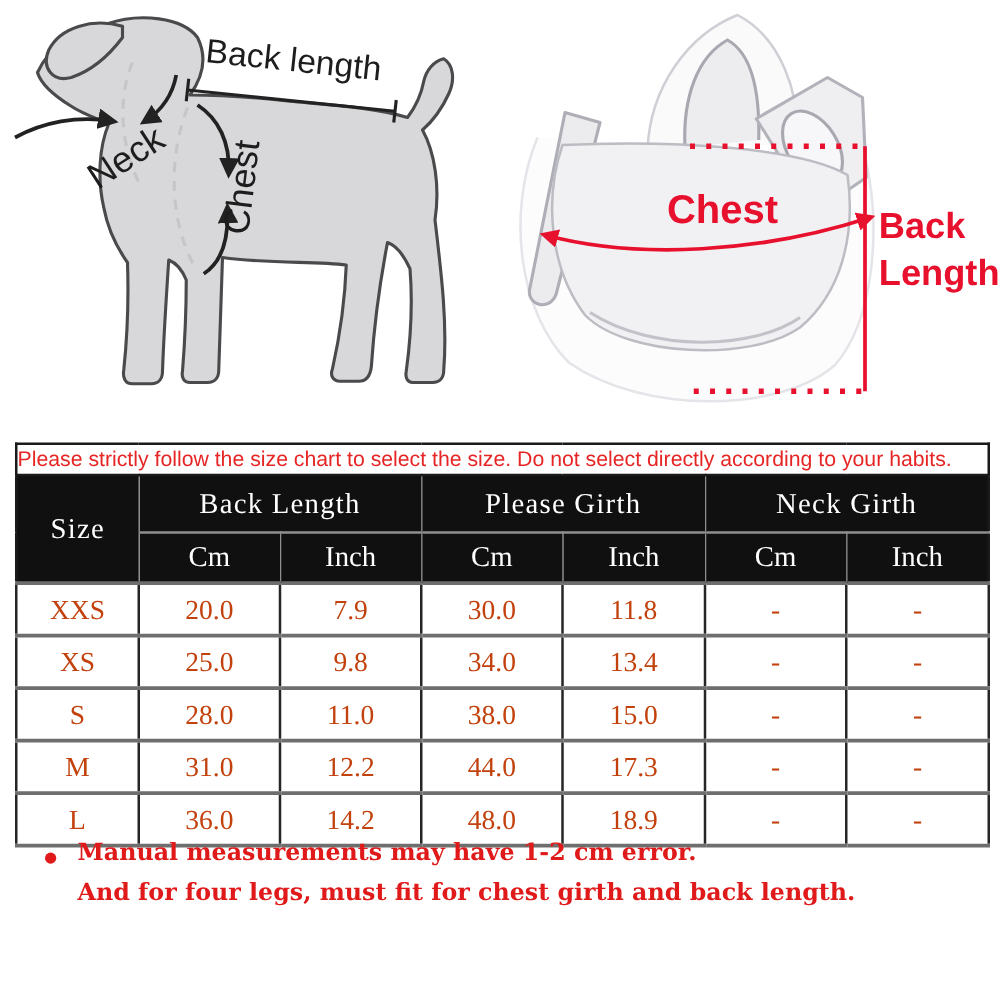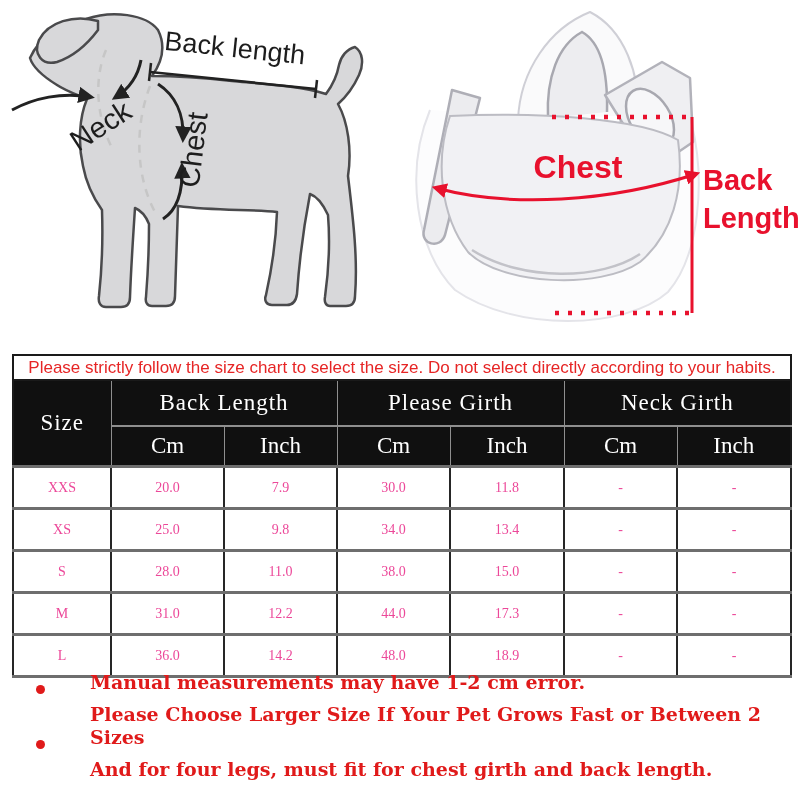--- a/index.html
+++ b/index.html
@@ -13,33 +13,33 @@
   svg{display:block;}
   .dog-label-text{font-family:"Liberation Sans",sans-serif;fill:#1d1d1d;}
   .garment-red-text{font-family:"Liberation Sans",sans-serif;font-weight:bold;fill:#e8112d;}
 
   
   .table-wrap{position:absolute;left:12px;top:354px;width:778px;}
   table{border-collapse:collapse;width:778px;table-layout:fixed;
         font-family:"Liberation Serif", serif;}
   table, td, th{border:2px solid #1a1a1a;}
   .notice-cell{background:#ffffff;color:#e62525;font-family:"Liberation Sans",sans-serif;
-        font-size:17px;text-align:center;height:23px;padding:0;white-space:nowrap;}
+        font-size:17px;text-align:left;height:23px;padding:0;white-space:nowrap;}
   th{background:#101010;color:#ffffff;font-weight:normal;font-size:23px;
      border:1px solid #8f8f8f;border-bottom:2px solid #8f8f8f;text-align:center;}
   .group-row th{height:42px;letter-spacing:1px;}
   .unit-row th{height:36px;margin-left:32px;}
-  td.data{height:37px;text-align:center;font-size:14px;color:#ec4899;
+  td.data{height:37px;text-align:center;font-size:22px;color:#c2410c;
      border-left:2px solid #262626;border-right:2px solid #262626;
      border-top:3px solid #6e6e6e;border-bottom:3px solid #6e6e6e;background:#fff;}
 
   
   .notes{position:absolute;left:28px;top:671px;width:744px;
          font-family:"DejaVu Serif", serif;font-weight:bold;font-size:19px;color:#e01a1a;}
-  .note-line{display:flex;align-items:flex-end;margin-bottom:9px;line-height:23px;gap:28px;}
+  .note-line{display:flex;align-items:center;margin-bottom:9px;line-height:23px;}
   .bullet{flex:0 0 9px;width:9px;height:9px;border-radius:50%;background:#e01a1a;
           margin:7px 17px 0 8px;}
   .bullet.hidden{visibility:hidden;}
 </style>
 </head>
 <body>
 
 <div class="canvas">
 
   <div class="fig" id="dog-fig">
@@ -224,22 +224,18 @@
       </tbody>
     </table>
   </div>
 
   <div class="notes">
     <div class="note-line">
       <span class="bullet"></span>
       <span>Manual measurements may have 1-2 cm error.</span>
     </div>
     <div class="note-line">
-      <span class="bullet"></span>
-      <span>Please Choose Larger Size If Your Pet Grows Fast or Between 2 Sizes</span>
-    </div>
-    <div class="note-line">
       <span class="bullet hidden"></span>
       <span>And for four legs, must fit for chest girth and back length.</span>
     </div>
   </div>
 
 </div>
 
 </body></html>

